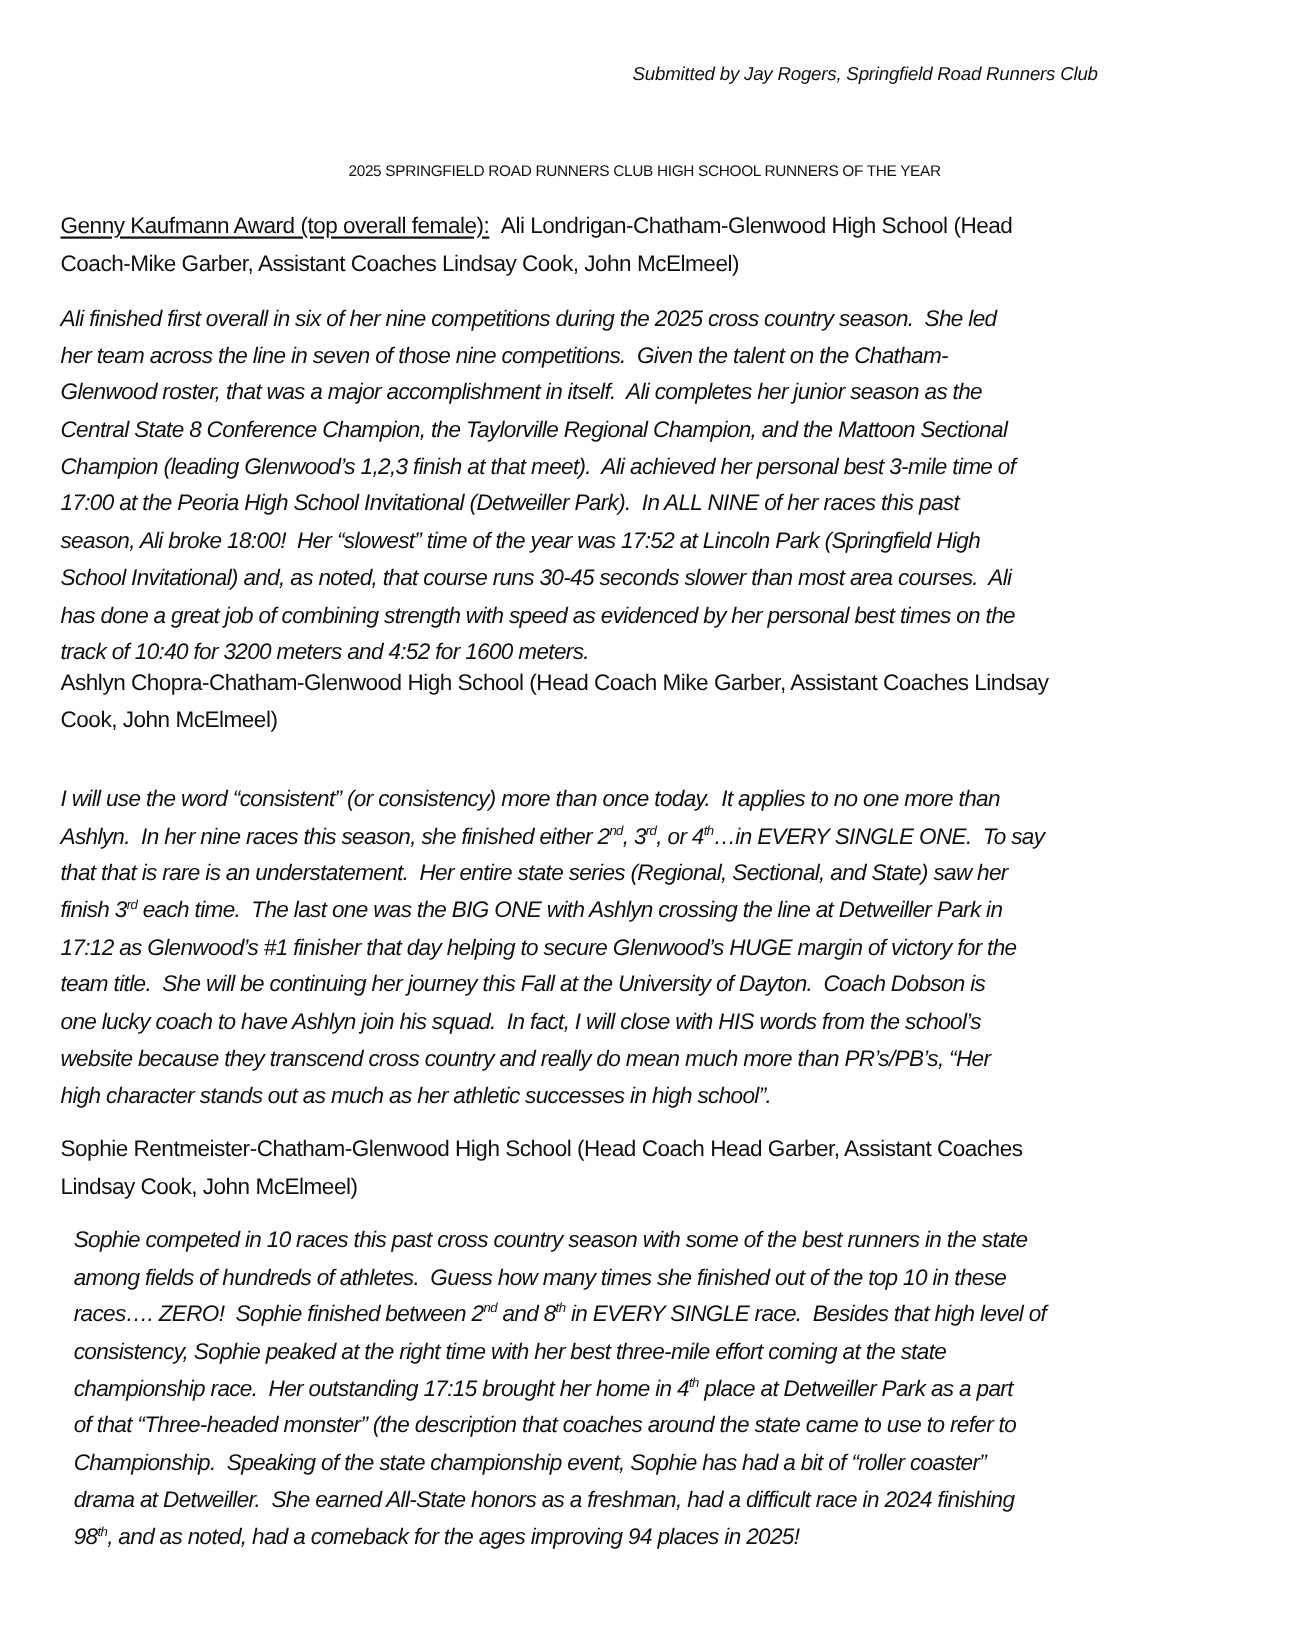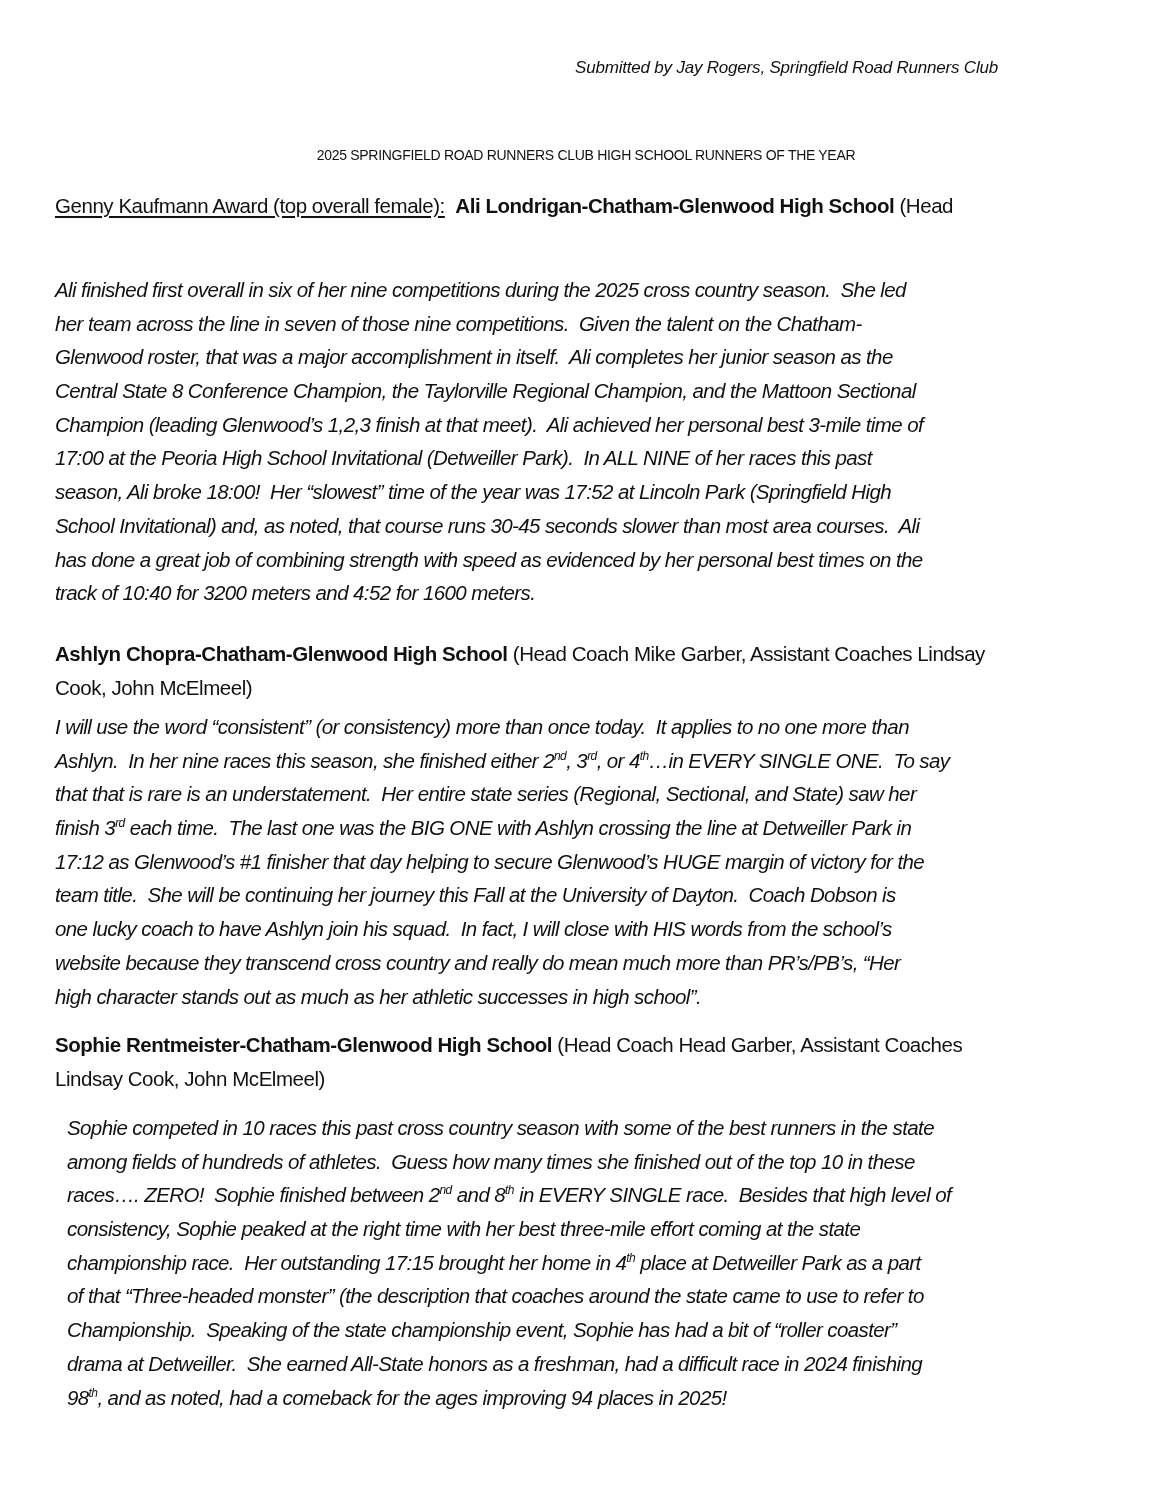--- a/index.html
+++ b/index.html
@@ -19,50 +19,51 @@
     text-align: center; font-size: 14px; letter-spacing: -0.3px;
     white-space: nowrap;
   }
   .block { position: absolute; left: 55px; width: 1070px; }
   .line {
     height: 33.7px; line-height: 33.7px; font-size: 20.5px;
     white-space: nowrap; letter-spacing: -0.45px;
   }
   .italic .line { font-style: italic; letter-spacing: -0.6px; }
   .u { text-decoration: underline; text-underline-offset: 3px; }
-  .b { font-weight: bold; }
+  .b { font-weight: normal; }
   sup { font-size: 12px; line-height: 0; vertical-align: 8px; }
 </style>
 </head>
 <body>
 
 <div class="page">
 
   <div class="submitted">Submitted by Jay Rogers, Springfield Road Runners Club</div>
   <div class="doc-title">2025 SPRINGFIELD ROAD RUNNERS CLUB HIGH SCHOOL RUNNERS OF THE YEAR</div>
 
   <div class="block" style="top:189px;">
     <div class="line">
       <span class="u">Genny Kaufmann Award (top overall female):</span>&nbsp;&nbsp;<span class="b">Ali Londrigan-Chatham-Glenwood High School</span>&nbsp;<span>(Head</span>
     </div>
+    <div class="line">Coach-Mike Garber, Assistant Coaches Lindsay Cook, John McElmeel)</div>
   </div>
   <div class="block italic" style="top:273px;">
       <div class="line">Ali finished first overall in six of her nine competitions during the 2025 cross country season.&nbsp; She led</div>
       <div class="line">her team across the line in seven of those nine competitions.&nbsp; Given the talent on the Chatham-</div>
       <div class="line">Glenwood roster, that was a major accomplishment in itself.&nbsp; Ali completes her junior season as the</div>
       <div class="line">Central State 8 Conference Champion, the Taylorville Regional Champion, and the Mattoon Sectional</div>
       <div class="line">Champion (leading Glenwood’s 1,2,3 finish at that meet).&nbsp; Ali achieved her personal best 3-mile time of</div>
       <div class="line">17:00 at the Peoria High School Invitational (Detweiller Park).&nbsp; In ALL NINE of her races this past</div>
       <div class="line">season, Ali broke 18:00!&nbsp; Her “slowest” time of the year was 17:52 at Lincoln Park (Springfield High</div>
       <div class="line">School Invitational) and, as noted, that course runs 30-45 seconds slower than most area courses.&nbsp; Ali</div>
       <div class="line">has done a great job of combining strength with speed as evidenced by her personal best times on the</div>
       <div class="line">track of 10:40 for 3200 meters and 4:52 for 1600 meters.</div>
     </div>
 
-  <div class="block" style="top:637px;">
+  <div class="block" style="top:604px;">
     <div class="line">
       <span class="b">Ashlyn Chopra-Chatham-Glenwood High School</span>&nbsp;<span>(Head Coach Mike Garber, Assistant Coaches Lindsay</span>
     </div>
     <div class="line">Cook, John McElmeel)</div>
   </div>
   <div class="block italic" style="top:710px;">
       <div class="line">I will use the word “consistent” (or consistency) more than once today.&nbsp; It applies to no one more than</div>
       <div class="line">Ashlyn.&nbsp; In her nine races this season, she finished either 2<sup>nd</sup>, 3<sup>rd</sup>, or 4<sup>th</sup>…in EVERY SINGLE ONE.&nbsp; To say</div>
       <div class="line">that that is rare is an understatement.&nbsp; Her entire state series (Regional, Sectional, and State) saw her</div>
       <div class="line">finish 3<sup>rd</sup> each time.&nbsp; The last one was the BIG ONE with Ashlyn crossing the line at Detweiller Park in</div>

